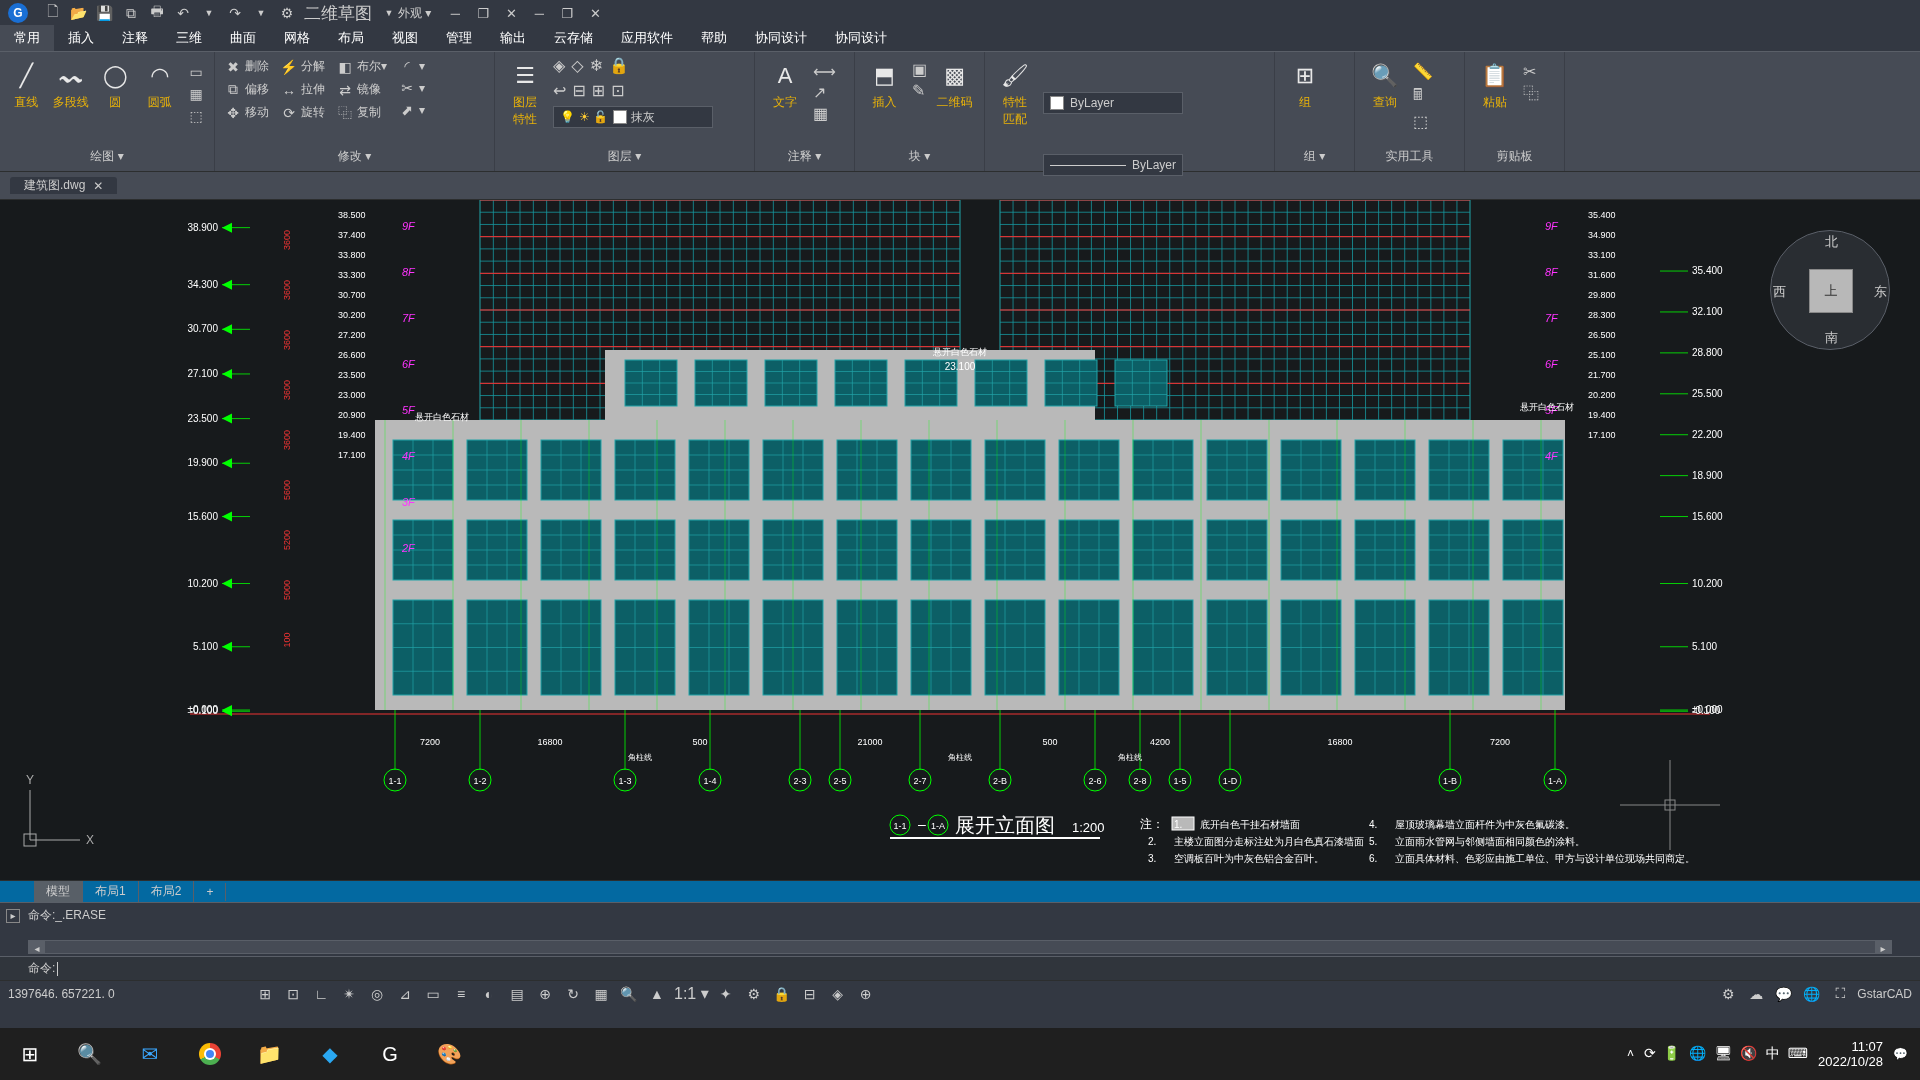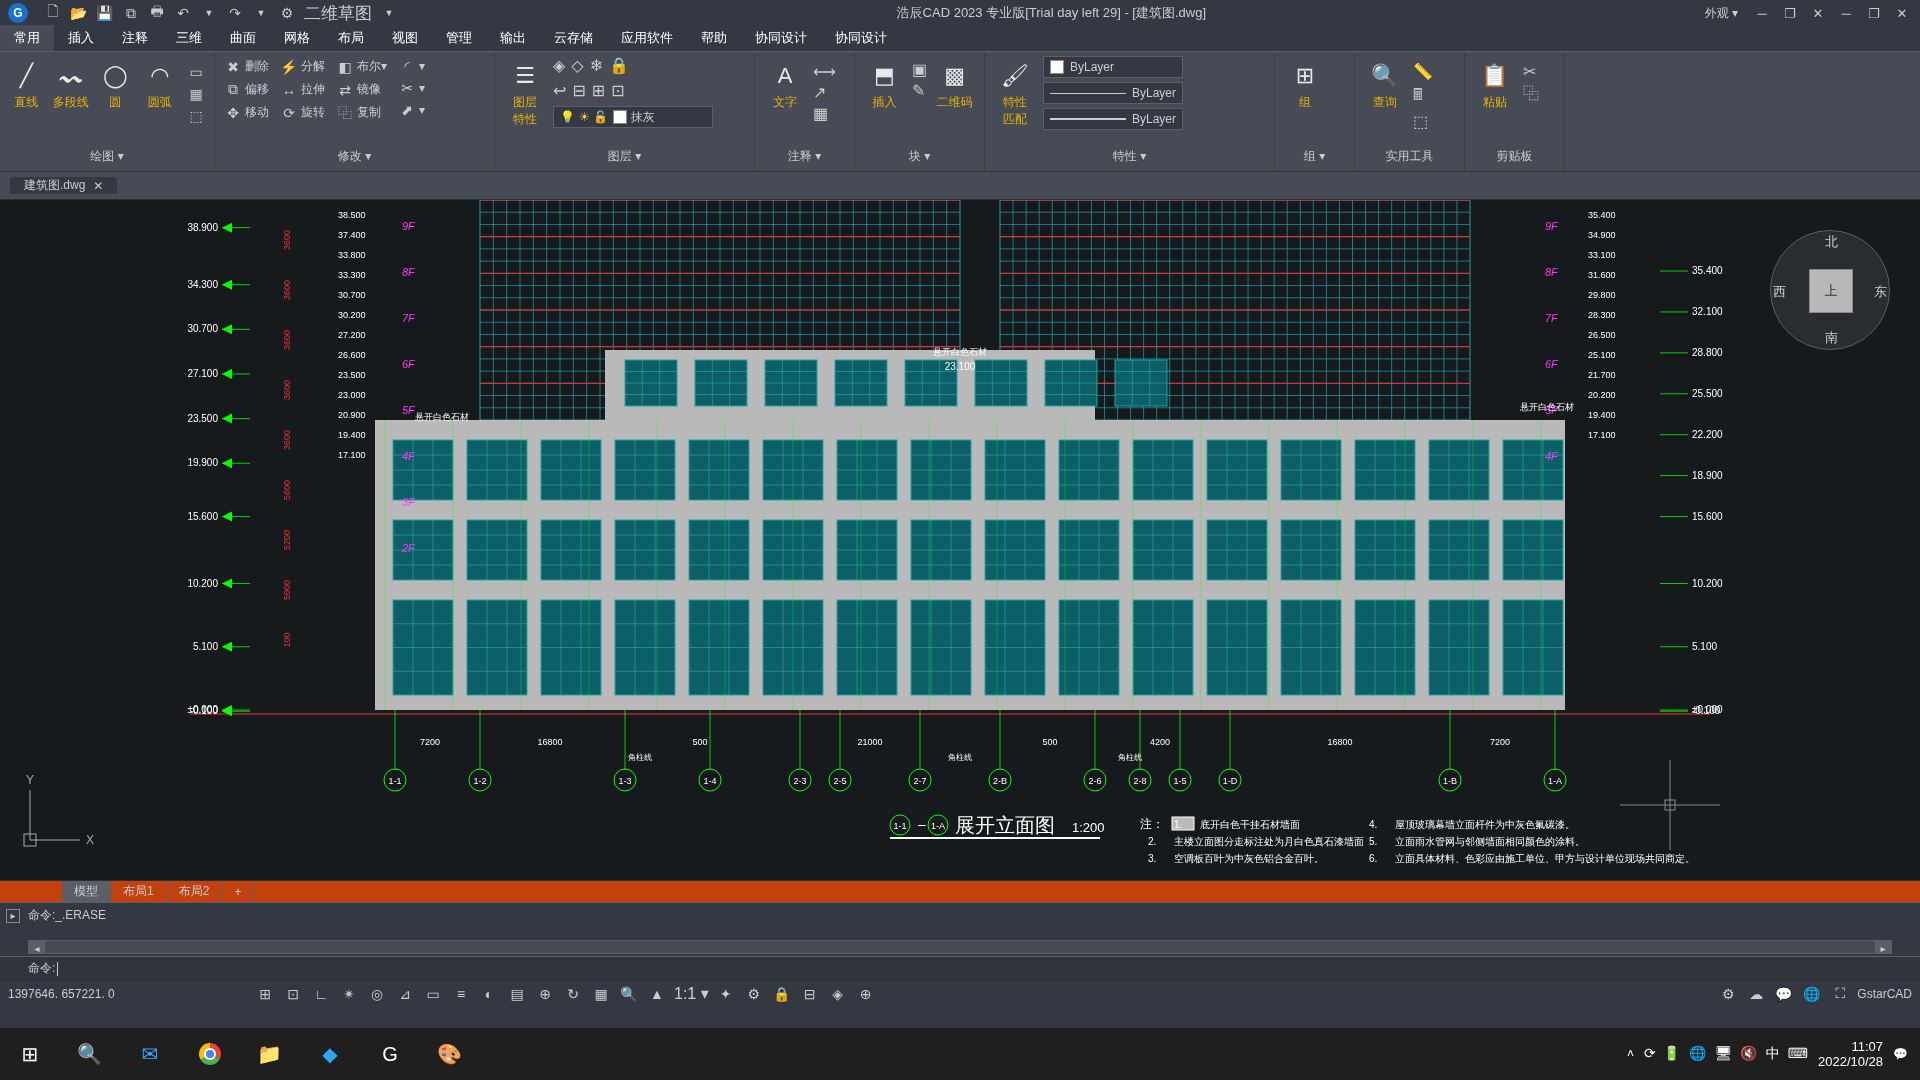--- a/index.html
+++ b/index.html
@@ -27,38 +27,38 @@
 .rgroup { border-right: 1px solid #3a3e47; display: flex; flex-direction: column; padding: 4px 6px; }
 .rgroup-body { flex: 1; display: flex; align-items: flex-start; gap: 4px; }
 .rgroup-title { text-align: center; font-size: 12px; color: #ccc; padding: 2px 0; }
 .rbtn-big { display: flex; flex-direction: column; align-items: center; gap: 2px; width: 48px; padding: 4px 2px; }
 .rbtn-big .ic { width: 32px; height: 32px; display: flex; align-items: center; justify-content: center; font-size: 22px; color: #e8e8e8; }
 .rbtn-big .lbl { font-size: 12px; color: #eab308; }
 .rbtn-s { display: flex; align-items: center; gap: 4px; font-size: 12px; padding: 2px 4px; }
 .rbtn-s .ic { width: 16px; height: 16px; display: flex; align-items: center; justify-content: center; font-size: 14px; }
 .rcol { display: flex; flex-direction: column; gap: 2px; }
 .layer-select { background: #333842; border: 1px solid #5a5f68; height: 22px; width: 160px; display: flex; align-items: center; padding: 0 6px; font-size: 12px; gap: 4px; }
-.prop-select { background: #333842; border: 1px solid #5a5f68; height: 22px; width: 140px; display: flex; align-items: center; padding: 0 6px; font-size: 12px; }
+.prop-select { background: #333842; border: 1px solid #5a5f68; height: 22px; width: 140px; display: flex; align-items: center; padding: 0 6px; font-size: 12px; margin-top: 36px; }
 .swatch { width: 14px; height: 14px; border: 1px solid #888; }
 
 
 .doctabs { height: 28px; background: #464b55; display: flex; align-items: center; padding-left: 10px; gap: 6px; border-bottom: 1px solid #2c2e2f; }
 .doctab { background: #333842; padding: 0 14px; font-size: 12px; border-top-left-radius: 3px; border-top-right-radius: 3px; display: flex; align-items: center; gap: 8px; }
 
 
 .canvas { position: relative; height: 680px; background: #171a1c; overflow: hidden; }
 .canvas svg { width: 100%; height: 100%; }
 .viewcube { position: absolute; right: 30px; top: 30px; width: 120px; height: 120px; }
 .vc-circle { width: 120px; height: 120px; border: 1px solid #5a5f68; border-radius: 50%; position: relative; background: rgba(60,64,72,0.5); }
 .vc-box { position: absolute; left: 38px; top: 38px; width: 44px; height: 44px; background: #b8b8b8; transform: rotate(0deg); border: 1px solid #888; display: flex; align-items: center; justify-content: center; font-size: 13px; color: #333; }
 .vc-dir { position: absolute; font-size: 13px; color: #ccc; }
 .vc-n { top: 2px; left: 54px; } .vc-s { bottom: 2px; left: 54px; } .vc-w { left: 2px; top: 52px; } .vc-e { right: 2px; top: 52px; }
 
 
-.layouttabs { height: 22px; background: #c2410c; display: flex; align-items: center; font-size: 12px; padding-left: 62px; gap: 0; border-top: 1px solid #2c2e2f; }
+.layouttabs { height: 22px; background: #0369a1; display: flex; align-items: center; font-size: 12px; padding-left: 34px; gap: 0; border-top: 1px solid #2c2e2f; }
 .ltab { padding: 2px 12px; border-right: 1px solid #5a5f68; }
 .ltab.active { background: #585f67; }
 
 
 .cmdhist { height: 54px; background: #333842; border-top: 1px solid #5a5f68; padding: 4px 28px; font-size: 12px; line-height: 16px; position: relative; }
 .cmdhist .toggle { position: absolute; left: 6px; top: 6px; width: 14px; height: 14px; border: 1px solid #888; font-size: 10px; display:flex; align-items:center; justify-content:center;}
 .cmdhist .hscroll { position: absolute; left: 28px; right: 28px; bottom: 2px; height: 14px; background: #464b55; border: 1px solid #5a5f68; }
 .cmdhist .hscroll .arr { position: absolute; top: 0; width: 16px; height: 12px; background: #5a5f68; text-align:center; font-size:10px;}
 .cmdhist .hscroll .arr.l { left:0 } .cmdhist .hscroll .arr.r { right:0 }
 .cmdinput { height: 24px; background: #30353c; border-top: 1px solid #5a5f68; display: flex; align-items: center; padding: 0 28px; font-size: 12px; }
@@ -95,21 +95,20 @@
     <span class="qat-item">⧉</span>
     <span class="qat-item">🖶</span>
     <span class="qat-item">↶</span>
     <span class="qat-item" style="font-size:9px">▼</span>
     <span class="qat-item">↷</span>
     <span class="qat-item" style="font-size:9px">▼</span>
     <span class="qat-item">⚙</span>
     <span class="qat-label">二维草图</span>
     <span class="qat-item" style="font-size:9px">▼</span>
   </div>
-  <div class="title">浩辰CAD 2023 专业版[Trial day left 29] - [建筑图.dwg]</div>
   <div class="appearance">外观 ▾</div>
   <div class="winbtns">
     <span class="winbtn">─</span>
     <span class="winbtn">❐</span>
     <span class="winbtn">✕</span>
     <span class="winbtn">─</span>
     <span class="winbtn">❐</span>
     <span class="winbtn">✕</span>
   </div>
 </div>

